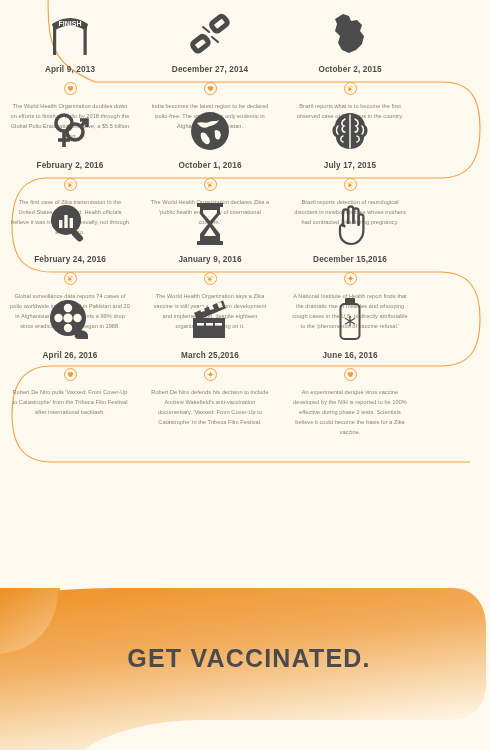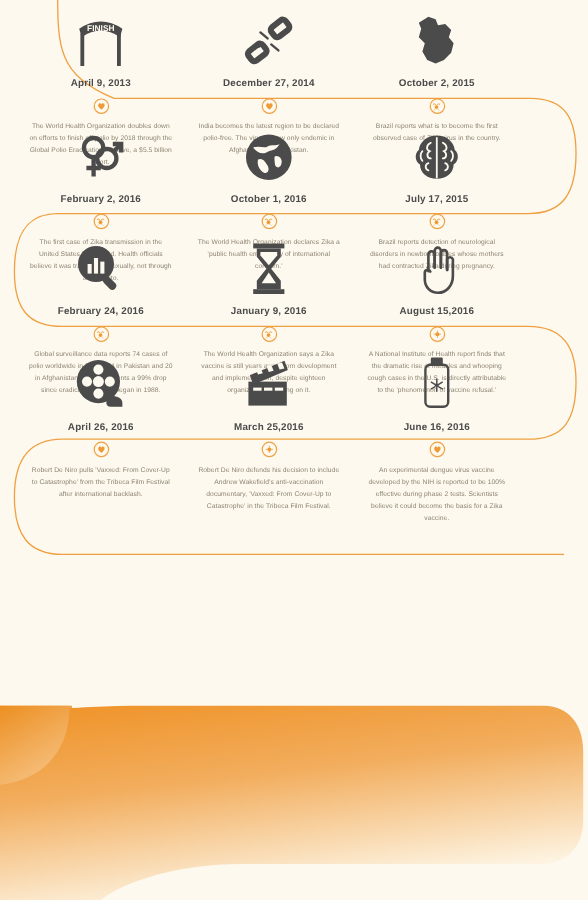--- a/index.html
+++ b/index.html
@@ -10,21 +10,21 @@
     overflow:hidden;
     position:relative;
   }
   #stage{position:relative;width:490px;height:750px;overflow:hidden;background:#fdf9ee;}
 
   
   #pathLayer{position:absolute;left:0;top:0;width:490px;height:750px;pointer-events:none;}
 
   
   .row{position:absolute;left:0;width:490px;}
-  .row .cols{display:flex;width:420px;padding-left:14px;}
+  .row .cols{display:flex;width:420px;}
   .col{width:163.3px;display:flex;flex-direction:column;align-items:center;}
 
   .glyph{
     height:48px;width:56px;
     display:flex;align-items:flex-end;justify-content:center;
     color:#4b4b4b;
   }
   .glyph svg{display:block;}
 
   .date{
@@ -290,21 +290,21 @@
         <div class="glyph">
           <svg width="38" height="44" viewBox="0 0 38 44">
             <g fill="none" stroke="#4b4b4b" stroke-width="2.2" stroke-linejoin="round" stroke-linecap="round">
               <path d="M12 24 L12 10 A2.6 2.6 0 0 1 17.2 10 L17.2 21"></path>
               <path d="M17.2 21 L17.2 7 A2.6 2.6 0 0 1 22.4 7 L22.4 21"></path>
               <path d="M22.4 21 L22.4 9 A2.6 2.6 0 0 1 27.6 9 L27.6 23"></path>
               <path d="M27.6 23 L27.6 14 A2.6 2.6 0 0 1 32.4 14 L32.4 28 C32.4 36 27 42 20 42 C13.5 42 9 37 9 31 L9 25 A2.4 2.4 0 0 1 13.6 24.3"></path>
             </g>
           </svg>
         </div>
-        <div class="date">August 15,2016</div>
+        <div class="date">December 15,2016</div>
         <div class="node">
           <svg width="7" height="7" viewBox="0 0 10 10">
             <circle cx="5" cy="5" r="2.4" fill="#ef9b33"></circle>
             <g stroke="#ef9b33" stroke-width=".9" stroke-linecap="round">
               <line x1="5" y1="1" x2="5" y2="2.4"></line>
                 <line x1="5" y1="7.6" x2="5" y2="9"></line>
               <line x1="1" y1="5" x2="2.4" y2="5"></line>
                 <line x1="7.6" y1="5" x2="9" y2="5"></line>
             </g>
           </svg>
@@ -416,15 +416,16 @@
       </defs>
       <path d="M0 0 L60 0 C60 34 38 54 0 58 Z" fill="url(#gOrange2)"></path>
       <path d="M0 0 L62 0 C62 38 40 58 0 62 L0 150 L60 150
                C60 112 86 76 150 76 L430 76 C462 76 478 52 478 28
                C478 12 470 0 446 0 L120 0 C90 0 62 16 62 46 Z" fill="url(#gOrange)" opacity="0.0"></path>
       <path d="M0 8 C0 8 60 0 120 0 L452 0 C474 0 486 16 486 38 L486 96
                C486 118 472 132 450 132 L200 132 C150 132 104 146 84 162
                L0 162 Z" fill="url(#gOrange)"></path>
       <path d="M0 0 L58 0 C58 40 34 62 0 66 Z" fill="url(#gOrange2)"></path>
     </svg>
+    <div id="bannerText">GET VACCINATED.</div>
   </div>
 
 </div>
 
 </body></html>

